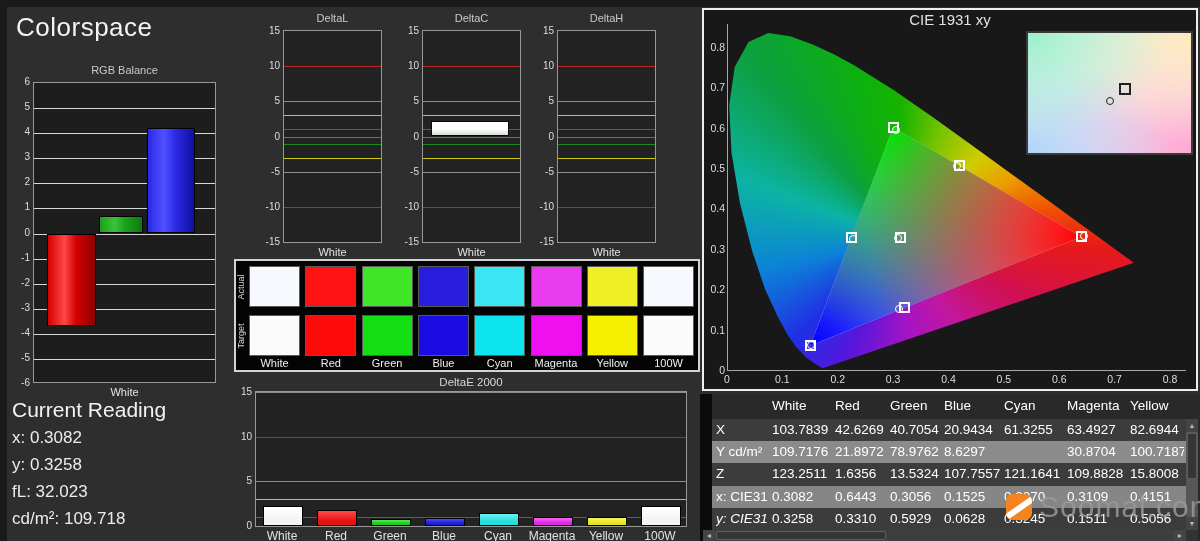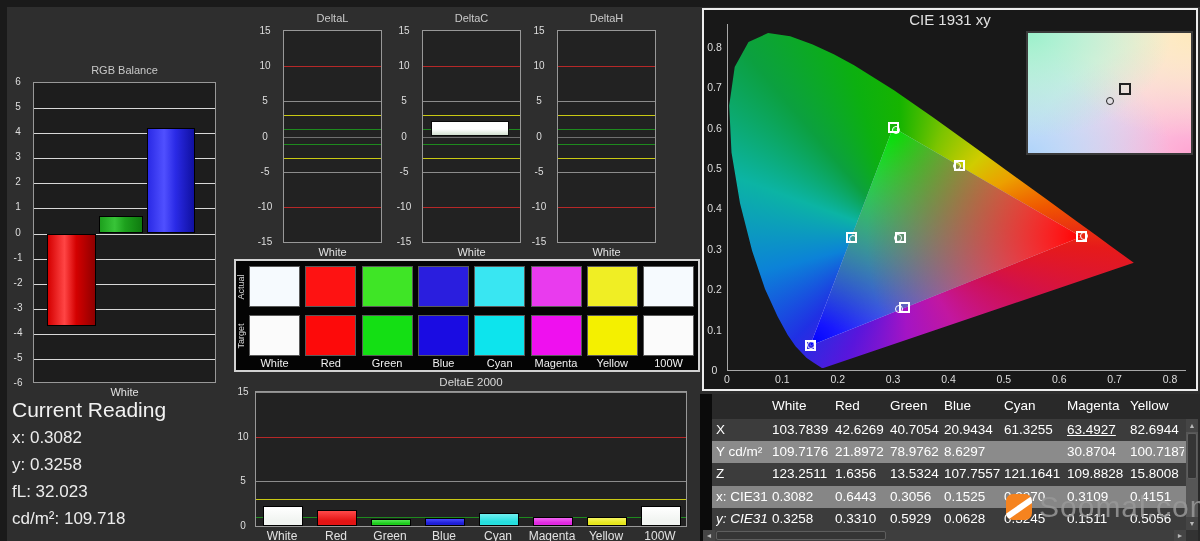--- a/index.html
+++ b/index.html
@@ -5,21 +5,21 @@
   html,body{margin:0;padding:0;background:#1b1b1b;}
   *{box-sizing:border-box;font-family:"Liberation Sans","DejaVu Sans",sans-serif;}
   #root{position:relative;width:1200px;height:541px;background:#2e2e2e;overflow:hidden;}
   .abs{position:absolute;}
   #top-edge{left:0;top:0;width:1200px;height:7px;background:#1a1a1a;}
   #left-edge{left:0;top:0;width:7px;height:541px;background:#1a1a1a;}
   .page-title{left:16px;top:12px;font-size:26px;color:#f3f3f3;letter-spacing:.5px;}
   .chart-title{font-size:11px;color:#c9c9c9;text-align:center;white-space:nowrap;}
   .plot{position:absolute;background:#222222;border:1px solid #989898;}
   .hline{position:absolute;left:0;right:0;height:1px;}
-  .vtick{position:absolute;color:#dedede;font-size:10px;text-align:center;height:12px;line-height:12px;}
+  .vtick{position:absolute;color:#dedede;font-size:10px;text-align:right;height:12px;line-height:12px;}
   .xlab{position:absolute;color:#e2e2e2;font-size:11px;text-align:center;}
   .bar{position:absolute;border:1px solid #000;}
   .cr-title{left:12px;top:398px;font-size:21px;color:#f2f2f2;font-weight:500;}
   .cr-line{position:absolute;left:12px;font-size:17px;color:#ececec;}
   #swatch-panel{left:234px;top:259px;width:466px;height:113px;background:#040404;border:2px solid #d2d2d2;}
   .row-lab{position:absolute;color:#d8d8d8;font-size:9px;transform:rotate(-90deg);transform-origin:center;width:38px;text-align:center;}
   .swatch{position:absolute;box-shadow:0 0 0 1px #5a5a5a;}
   .sw-lab{position:absolute;color:#f0f0f0;font-size:11px;text-align:center;top:96px;}
   #cie-panel{left:702px;top:8px;width:496px;height:383px;background:#181818;border:2px solid #eeeeee;}
   #cie-plot{position:absolute;left:23px;top:14px;width:459px;height:347px;}
@@ -51,20 +51,21 @@
   #wm-logo span{position:absolute;left:-6px;top:10px;width:42px;height:6px;background:#fff;transform:rotate(-35deg);}
   #wm-text{font-size:30px;color:rgba(152,152,152,.85);letter-spacing:1px;}
 </style>
 </head>
 <body>
 
 <div id="root">
   <div class="abs" id="top-edge"></div>
   <div class="abs" id="left-edge"></div>
 
+  <div class="abs page-title">Colorspace</div>
 
   <div class="abs" id="rgb-chart" style="left:0;top:62px;width:232px;height:340px;">
     <div class="abs chart-title" style="left:33px;top:2px;width:183px;">RGB Balance</div>
     <div class="plot" id="rgbPlot" style="left:33px;top:20px;width:183px;height:301px;background:#1d1d1d;">
         <div class="hline" style="top: 25.0833px; background: rgb(216, 216, 216);"></div>
         <div class="hline" style="top: 50.1667px; background: rgb(216, 216, 216);"></div>
         <div class="hline" style="top: 75.25px; background: rgb(216, 216, 216);"></div>
         <div class="hline" style="top: 100.333px; background: rgb(216, 216, 216);"></div>
         <div class="hline" style="top: 125.417px; background: rgb(216, 216, 216);"></div>
         <div class="hline" style="top: 150.5px; background: rgb(216, 216, 216);"></div>
@@ -285,21 +286,21 @@
         <div class="t-cell" style="left: 304px; top: 4px; width: 59px; height: 18px;">Cyan</div>
         <div class="t-cell" style="left: 367px; top: 4px; width: 59px; height: 18px;">Magenta</div>
         <div class="t-cell" style="left: 430px; top: 4px; width: 54px; height: 18px;">Yellow</div>
         <div class="abs" style="left: 12px; top: 25px; width: 474px; height: 22.2px; background: rgb(60, 60, 60);"></div>
         <div class="t-cell" style="left: 16px; top: 28px; width: 54px; height: 18px;">X</div>
         <div class="t-cell" style="left: 72px; top: 28px; width: 59px; height: 18px;">103.7839</div>
         <div class="t-cell" style="left: 135px; top: 28px; width: 51px; height: 18px;">42.6269</div>
         <div class="t-cell" style="left: 190px; top: 28px; width: 50px; height: 18px;">40.7054</div>
         <div class="t-cell" style="left: 244px; top: 28px; width: 56px; height: 18px;">20.9434</div>
         <div class="t-cell" style="left: 304px; top: 28px; width: 59px; height: 18px;">61.3255</div>
-        <div class="t-cell" style="left: 367px; top: 28px; width: 59px; height: 18px; text-decoration: underline;">63.4927</div>
+        <div class="t-cell" style="left: 367px; top: 28px; width: 59px; height: 18px;">63.4927</div>
         <div class="t-cell" style="left: 430px; top: 28px; width: 54px; height: 18px;">82.6944</div>
         <div class="abs" style="left: 12px; top: 47.2px; width: 474px; height: 22.2px; background: rgb(139, 139, 139);"></div>
         <div class="t-cell" style="left: 16px; top: 50.2px; width: 54px; height: 18px;">Y cd/m²</div>
         <div class="t-cell" style="left: 72px; top: 50.2px; width: 59px; height: 18px;">109.7176</div>
         <div class="t-cell" style="left: 135px; top: 50.2px; width: 51px; height: 18px;">21.8972</div>
         <div class="t-cell" style="left: 190px; top: 50.2px; width: 50px; height: 18px;">78.9762</div>
         <div class="t-cell" style="left: 244px; top: 50.2px; width: 56px; height: 18px;">8.6297</div>
         <div class="t-cell" style="left: 304px; top: 50.2px; width: 59px; height: 18px; margin-top: 16px;">87.6464</div>
         <div class="t-cell" style="left: 367px; top: 50.2px; width: 59px; height: 18px;">30.8704</div>
         <div class="t-cell" style="left: 430px; top: 50.2px; width: 54px; height: 18px;">100.7187</div>

